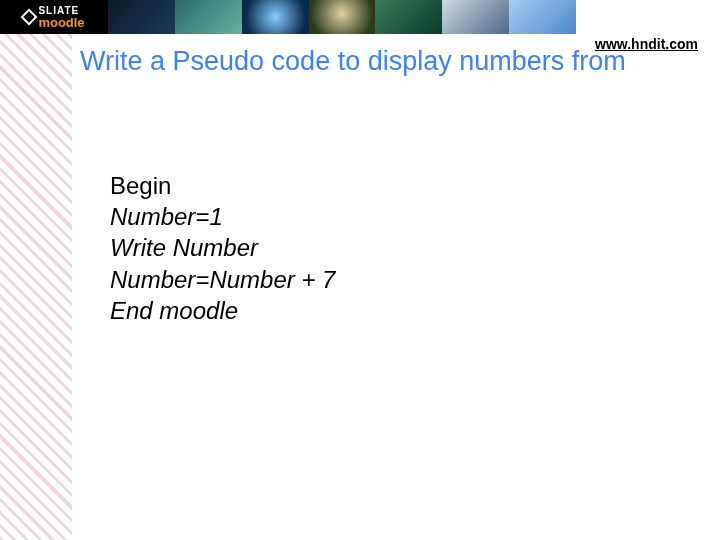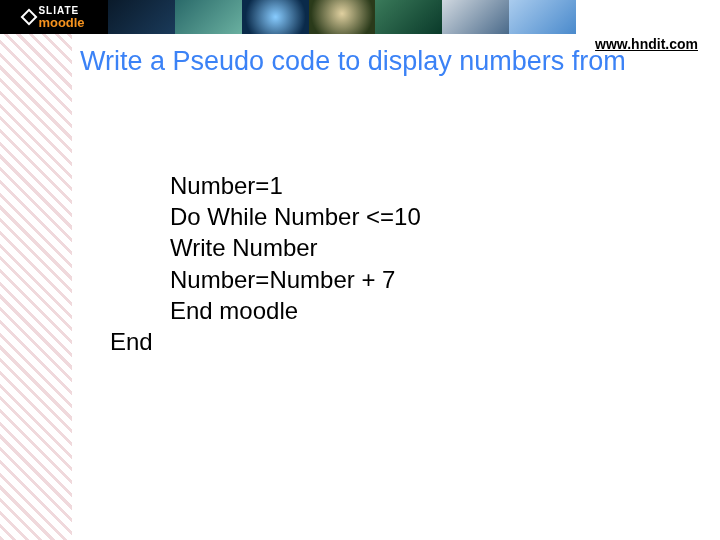--- a/index.html
+++ b/index.html
@@ -106,21 +106,21 @@
   .code-block {
     position: absolute;
     left: 110px;
     top: 170px;
     font-size: 24px;
     color: #000000;
     line-height: 1.3;
     font-family: Arial, Helvetica, sans-serif;
   }
   .code-block .indent {
-    margin-left: 60px;
+    font-style: italic;
   }
 </style>
 </head>
 <body>
 
 <div class="slide">
 
   <div class="left-stripe"></div>
 
   <div class="header">
@@ -140,21 +140,20 @@
       <div class="panel p6"></div>
       <div class="panel p7"></div>
     </div>
   </div>
 
   <div class="url">www.hndit.com</div>
 
   <div class="title">Write a Pseudo code to display  numbers from</div>
 
   <div class="code-block">
+    <div>Begin</div>
     <div class="indent">Number=1</div>
-    <div class="indent">Do While Number &lt;=10</div>
     <div class="indent">Write  Number</div>
     <div class="indent">Number=Number + 7</div>
     <div class="indent">End moodle</div>
-    <div>End</div>
   </div>
 
 </div>
 
 </body></html>

